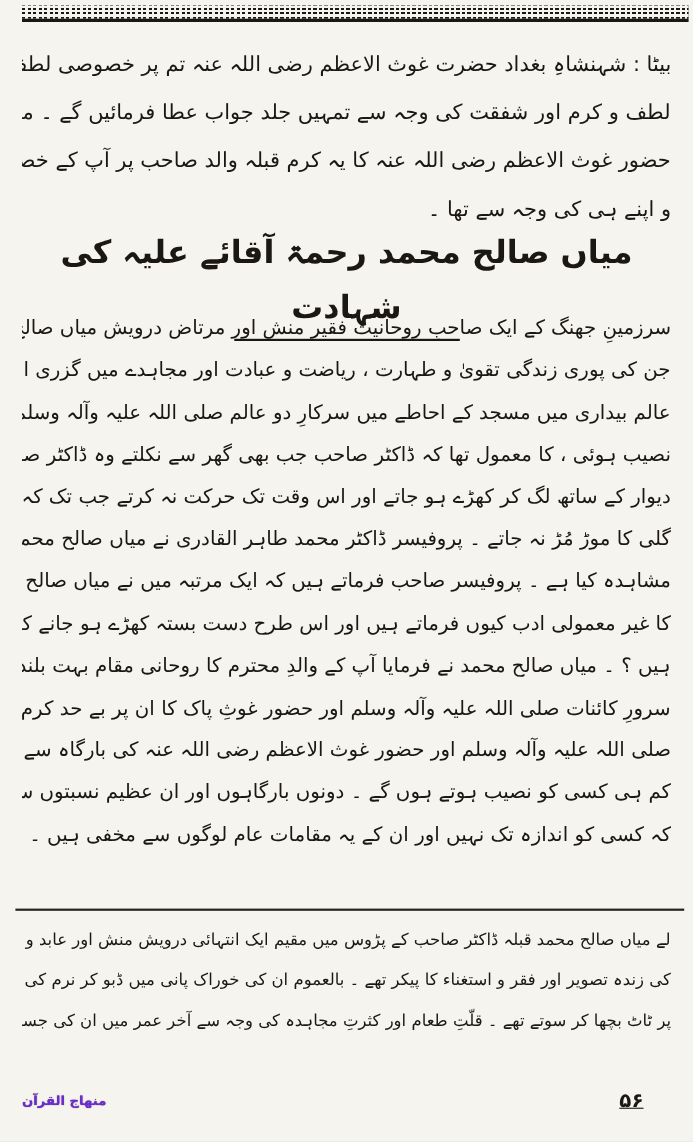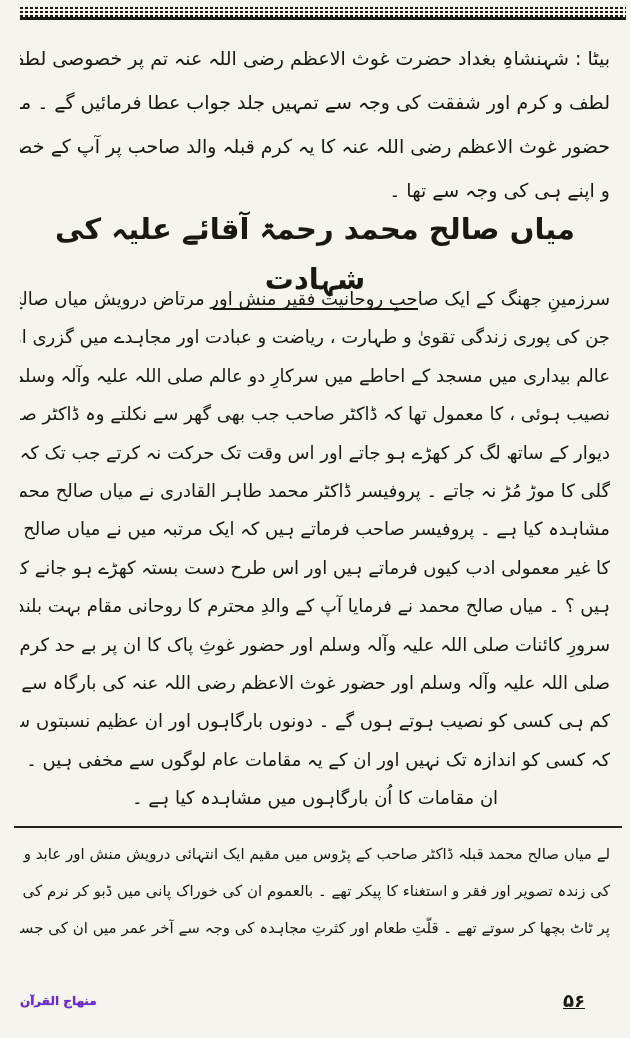--- a/index.html
+++ b/index.html
@@ -126,21 +126,20 @@
       <div class="tline">نصیب ہوئی ، کا معمول تھا کہ ڈاکٹر صاحب جب بھی گھر سے نکلتے وہ ڈاکٹر صاحب کو دیکھ کر دست بستہ</div>
       <div class="tline">دیوار کے ساتھ لگ کر کھڑے ہو جاتے اور اس وقت تک حرکت نہ کرتے جب تک کہ ڈاکٹر صاحب</div>
       <div class="tline">گلی کا موڑ مُڑ نہ جاتے ۔ پروفیسر ڈاکٹر محمد طاہر القادری نے میاں صالح محمد کے اس معمول کا بچشمِ خود</div>
       <div class="tline">مشاہدہ کیا ہے ۔ پروفیسر صاحب فرماتے ہیں کہ ایک مرتبہ میں نے میاں صالح محمد سے پوچھا کہ آپ ابا جان</div>
       <div class="tline">کا غیر معمولی ادب کیوں فرماتے ہیں اور اس طرح دست بستہ کھڑے ہو جانے کا اہتمام کیوں کرتے</div>
       <div class="tline">ہیں ؟ ۔ میاں صالح محمد نے فرمایا آپ کے والدِ محترم کا روحانی مقام بہت بلند ہے ۔ آقائے نامدار</div>
       <div class="tline">سرورِ کائنات صلی اللہ علیہ وآلہ وسلم اور حضور غوثِ پاک کا ان پر بے حد کرم ہے ۔ حضور نبی اکرم</div>
       <div class="tline">صلی اللہ علیہ وآلہ وسلم اور حضور غوث الاعظم رضی اللہ عنہ کی بارگاہ سے انہیں اتنے فیوضات ملتے ہیں کہ</div>
       <div class="tline">کم ہی کسی کو نصیب ہوتے ہوں گے ۔ دونوں بارگاہوں اور ان عظیم نسبتوں سے ان کو اس قدر فیض ملتا ہے ،</div>
       <div class="tline">کہ کسی کو اندازہ تک نہیں اور ان کے یہ مقامات عام لوگوں سے مخفی ہیں ۔ میں نے کئی مرتبہ ڈاکٹر صاحب کے</div>
-      <div class="tline al-center">ان مقامات کا اُن بارگاہوں میں مشاہدہ کیا ہے ۔</div>
     </div>
 
   <hr class="footnote-separator">
 
   <div class="para foot">
       <div class="tline">لے میاں صالح محمد قبلہ ڈاکٹر صاحب کے پڑوس میں مقیم ایک انتہائی درویش منش اور عابد و زاہد انسان تھے ۔ آپ اسوۂ اسلاف</div>
       <div class="tline">کی زندہ تصویر اور فقر و استغناء کا پیکر تھے ۔ بالعموم ان کی خوراک پانی میں ڈبو کر نرم کی ہوئی سُوکھی روٹی ہوتی ۔ موٹے بان کی چارپائی</div>
       <div class="tline">پر ٹاٹ بچھا کر سوتے تھے ۔ قلّتِ طعام اور کثرتِ مجاہدہ کی وجہ سے آخر عمر میں ان کی جسم کی جلد چمڑے کی طرح سوکھ کر</div>
     </div>
 

